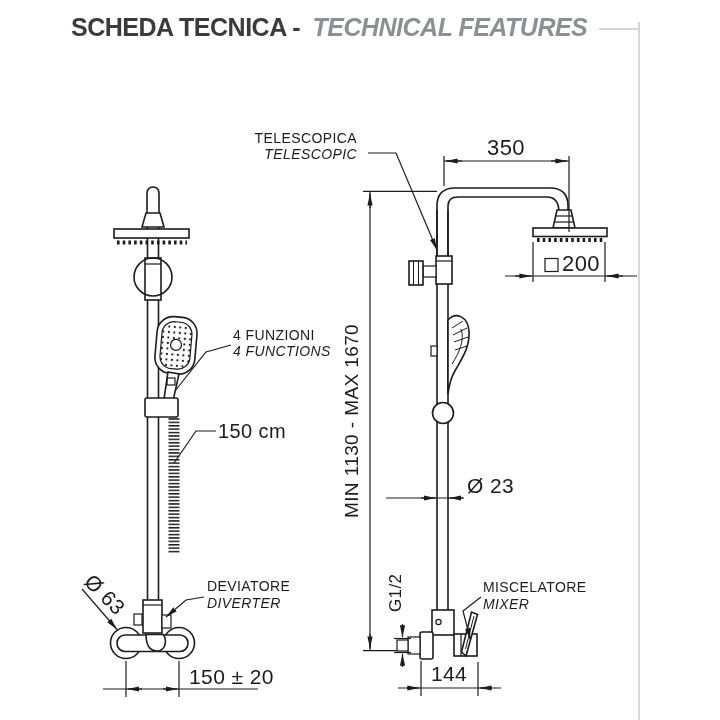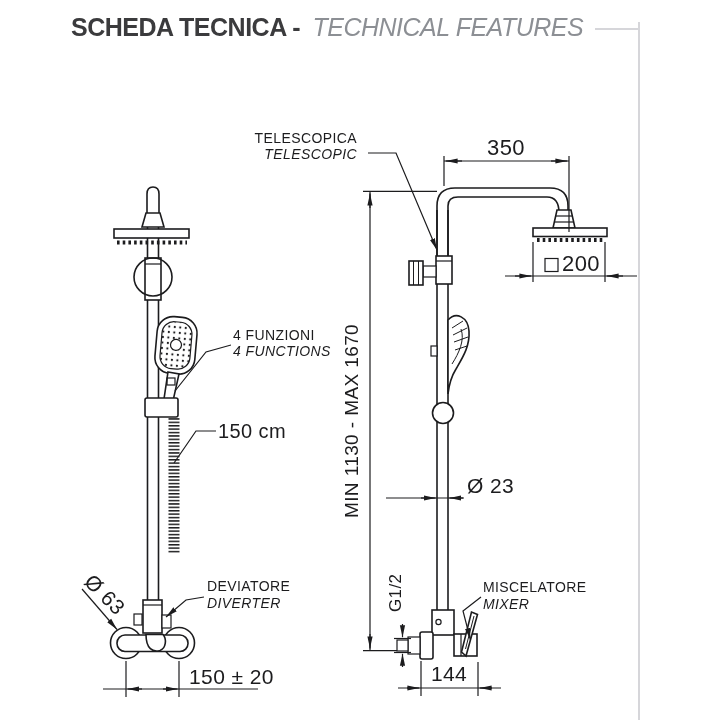--- a/index.html
+++ b/index.html
@@ -1,20 +1,20 @@
 <!DOCTYPE html>
 <html><head>
 <meta charset="utf-8">
 <style>
   html,body{margin:0;padding:0;}
   body{width:720px;height:720px;position:relative;background:#fff;overflow:hidden;
        font-family:"Liberation Sans", sans-serif;}
   .header{position:absolute;left:71px;top:13px;right:80px;display:flex;align-items:center;white-space:pre;}
   .title-it{font-weight:bold;font-size:25px;letter-spacing:-0.5px;color:#3b3b3d;}
-  .title-en{font-weight:normal;font-style:italic;font-size:25px;letter-spacing:-0.5px;color:#8c8f94;margin-left:6px;}
+  .title-en{font-weight:bold;font-style:italic;font-size:25px;letter-spacing:-0.5px;color:#8c8f94;margin-left:6px;}
   .hrule{flex:1;height:2px;background:#d6d6da;margin-left:12px;margin-top:2px;}
   .vrule{position:absolute;left:638px;top:22px;width:2px;height:698px;background:#d6d6da;}
   svg{position:absolute;left:0;top:0;}
   svg text{font-family:"Liberation Sans", sans-serif;fill:#1c1c1e;letter-spacing:0.4px;}
   .lbl{font-size:14px;}
   .lbl-i{font-size:14px;font-style:italic;}
   .dim{font-size:21px;}
   .dim22{font-size:22px;}
   .dim20{font-size:20px;}
   .dim19{font-size:19px;}

